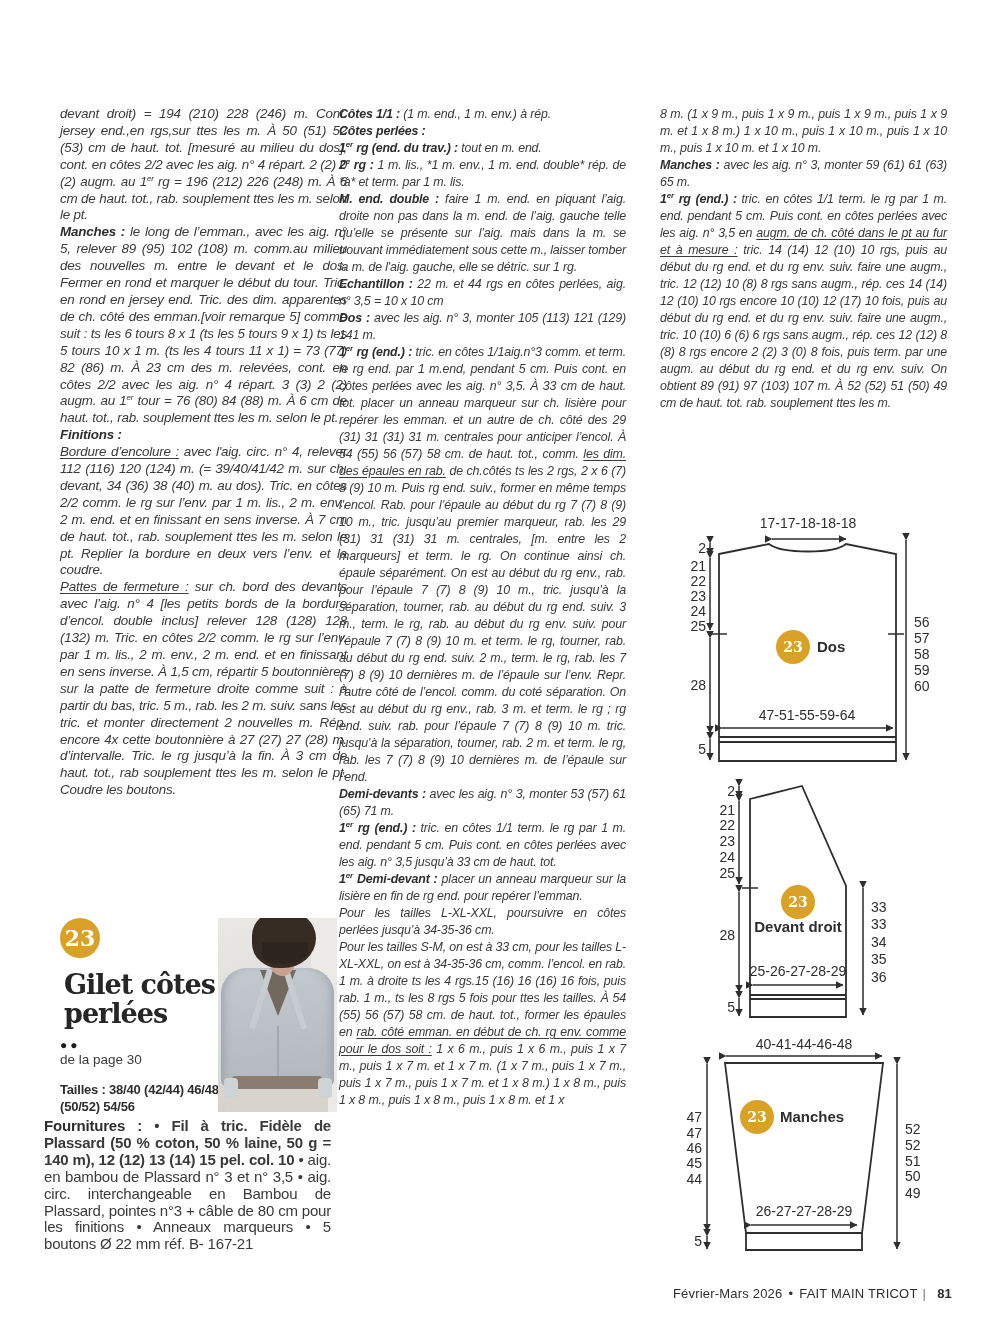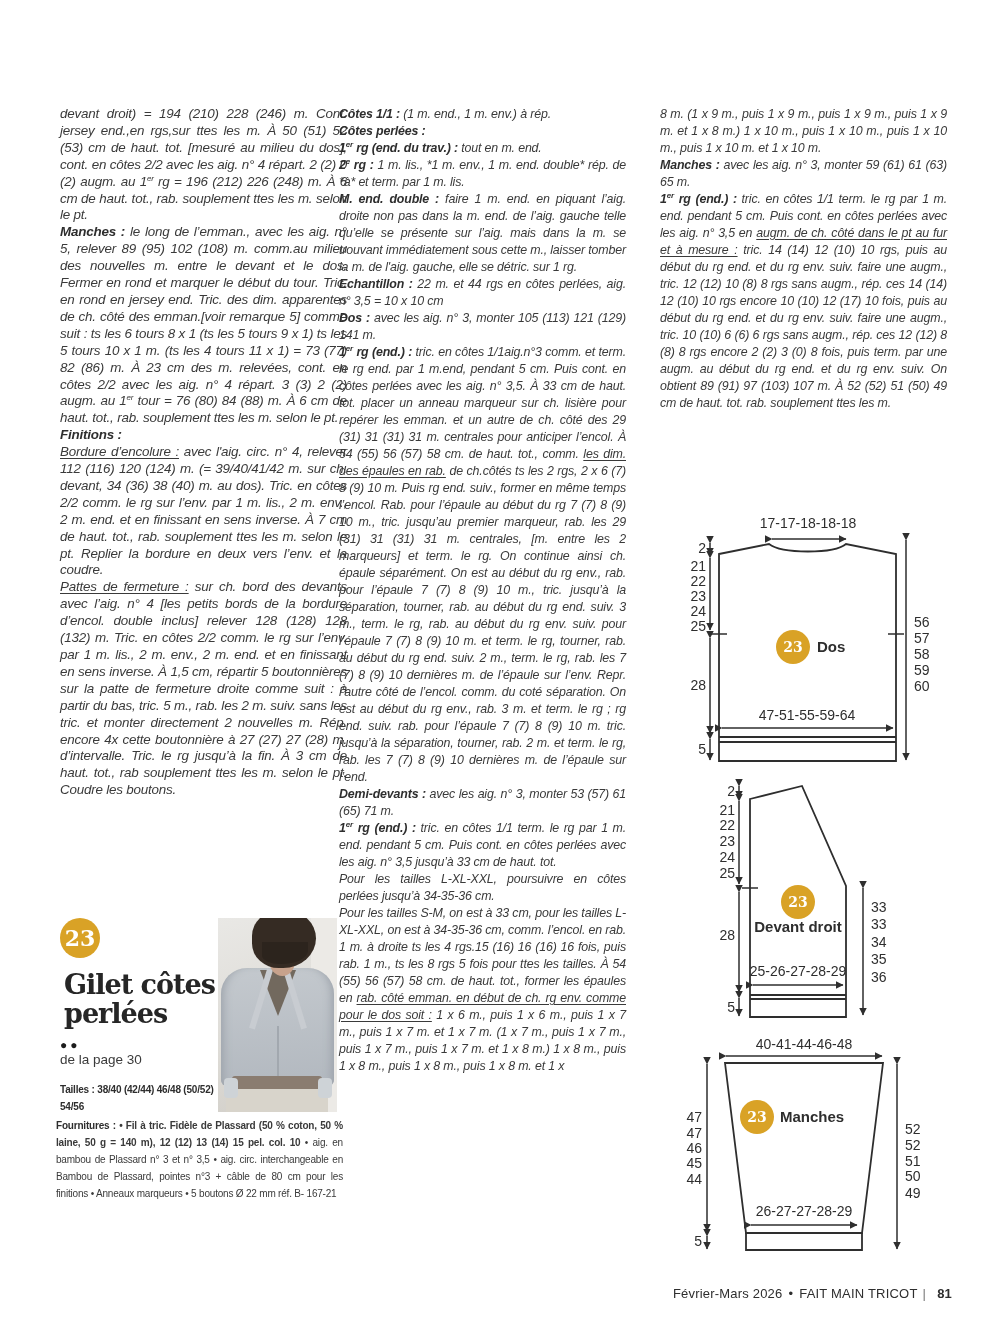--- a/index.html
+++ b/index.html
@@ -15,28 +15,28 @@
   sup{font-size:8px;line-height:0;}
   
   #feature{position:absolute;left:60px;top:918px;width:287px;height:200px;}
   .badge-big{width:40px;height:40px;border-radius:50%;background:#d9a226;color:#fff;
     font-family:"DejaVu Serif",serif;font-weight:bold;font-size:22px;display:flex;
     align-items:center;justify-content:center;}
   #feature h1{margin:12px 0 0 4px;width:175px;font-family:"DejaVu Serif",serif;
     font-weight:bold;font-size:27px;line-height:29px;letter-spacing:-1px;color:#262626;}
   .dots{margin-top:10px;font-size:12px;letter-spacing:3px;color:#1c1c1c;}
   .pageref{margin-top:0;font-size:13.5px;color:#3a3a3a;}
-  .sizes{margin-top:14px;width:160px;font-size:10px;line-height:17px;font-weight:bold;color:#2e2e2e;letter-spacing:-0.2px;}
+  .sizes{margin-top:14px;width:160px;font-size:13px;line-height:17px;font-weight:bold;color:#2e2e2e;letter-spacing:-0.2px;}
   
   #photo{position:absolute;left:158px;top:0px;width:119px;height:194px;overflow:hidden;
     background:linear-gradient(160deg,#e9e8e5 0%,#dedcd7 55%,#cfccc6 100%);}
   .ph{position:absolute;}
   
-  #fournitures{position:absolute;left:56px;top:1118px;width:287px;text-align:justify;
-    font-size:10px;line-height:16.9px;letter-spacing:-0.2px;}
+  #fournitures{position:absolute;left:44px;top:1118px;width:287px;text-align:justify;
+    font-size:15px;line-height:16.9px;letter-spacing:-0.2px;}
   
   .schem{position:absolute;left:660px;}
   svg text{font-family:"Liberation Sans",sans-serif;fill:#2e2e2e;font-size:14px;}
   svg text.nm{font-weight:bold;font-size:15px;}
   svg text.bt{font-family:"DejaVu Serif",serif;font-weight:bold;fill:#ffffff;font-size:14px;}
   .dl{stroke:#2e2e2e;stroke-width:1.5;fill:none;}
   .bodyln{stroke:#2e2e2e;stroke-width:1.8;fill:none;}
   
   #footer{position:absolute;right:48px;top:1286px;font-size:13px;color:#2e2e2e;letter-spacing:0.2px;}
   #footer .pg{font-weight:bold;margin-left:6px;}
@@ -57,20 +57,21 @@
     <p class="pb"><span class="lead-b">Côtes 1/1 :</span> (1 m. end., 1 m. env.) à rép.</p>
     <p class="pb"><span class="lead-b">Côtes perlées :</span> </p>
     <p class="pb"><span class="lead-b">1<sup>er</sup> rg (end. du trav.) :</span> tout en m. end.</p>
     <p class="pb"><span class="lead-b">2<sup>e</sup> rg :</span> 1 m. lis., *1 m. env., 1 m. end. double* rép. de *à* et term. par 1 m. lis.</p>
     <p class="pb"><span class="lead-b">M. end. double :</span> faire 1 m. end. en piquant l’aig. droite non pas dans la m. end. de l’aig. gauche telle qu’elle se présente sur l’aig. mais dans la m. se trouvant immédiatement sous cette m., laisser tomber la m. de l'aig. gauche, elle se détric. sur 1 rg.</p>
     <p class="pb"><span class="lead-b">Echantillon :</span> 22 m. et 44 rgs en côtes perlées, aig. n° 3,5 = 10 x 10 cm</p>
     <p class="pb"><span class="lead-b">Dos :</span> avec les aig. n° 3, monter 105 (113) 121 (129) 141 m.</p>
     <p class="pb"><span class="lead-b">1<sup>er</sup> rg (end.) :</span> tric. en côtes 1/1aig.n°3 comm. et term. le rg end. par 1 m.end, pendant 5 cm. Puis cont. en côtes perlées avec les aig. n° 3,5. À 33 cm de haut. tot. placer un anneau marqueur sur ch. lisière pour repérer les emman. et un autre de ch. côté des 29 (31) 31 (31) 31 m. centrales pour anticiper l’encol. À 54 (55) 56 (57) 58 cm. de haut. tot., comm. <u>les dim. des épaules en rab.</u> de ch.côtés ts les 2 rgs, 2 x 6 (7) 8 (9) 10 m. Puis rg end. suiv., former en même temps l’encol. Rab. pour l’épaule au début du rg 7 (7) 8 (9) 10 m., tric. jusqu’au premier marqueur, rab. les 29 (31) 31 (31) 31 m. centrales, [m. entre les 2 marqueurs] et term. le rg. On continue ainsi ch. épaule séparément. On est au début du rg env., rab. pour l’épaule 7 (7) 8 (9) 10 m., tric. jusqu’à la séparation, tourner, rab. au début du rg end. suiv. 3 m., term. le rg, rab. au début du rg env. suiv. pour l’épaule 7 (7) 8 (9) 10 m. et term. le rg, tourner, rab. au début du rg end. suiv. 2 m., term. le rg, rab. les 7 (7) 8 (9) 10 dernières m. de l’épaule sur l’env. Repr. l’autre côté de l’encol. comm. du coté séparation. On est au début du rg env., rab. 3 m. et term. le rg ; rg end. suiv. rab. pour l’épaule 7 (7) 8 (9) 10 m. tric. jusqu’à la séparation, tourner, rab. 2 m. et term. le rg, rab. les 7 (7) 8 (9) 10 dernières m. de l’épaule sur l’end.</p>
     <p class="pb"><span class="lead-b">Demi-devants :</span> avec les aig. n° 3, monter 53 (57) 61 (65) 71 m.</p>
     <p class="pb"><span class="lead-b">1<sup>er</sup> rg (end.) :</span> tric. en côtes 1/1 term. le rg par 1 m. end. pendant 5 cm. Puis cont. en côtes perlées avec les aig. n° 3,5 jusqu’à 33 cm de haut. tot.</p>
+    <p class="pb"><span class="lead-b">1<sup>er</sup> Demi-devant :</span> placer un anneau marqueur sur la lisière en fin de rg end. pour repérer l’emman.</p>
     <p class="pb">Pour les tailles L-XL-XXL, poursuivre en côtes perlées jusqu’à 34-35-36 cm.</p>
     <p class="pb">Pour les tailles S-M, on est à 33 cm, pour les tailles L-XL-XXL, on est à 34-35-36 cm, comm. l’encol. en rab. 1 m. à droite ts les 4 rgs.15 (16) 16 (16) 16 fois, puis rab. 1 m., ts les 8 rgs 5 fois pour ttes les tailles. À 54 (55) 56 (57) 58 cm. de haut. tot., former les épaules en <u>rab. côté emman. en début de ch. rg env. comme pour le dos soit :</u> 1 x 6 m., puis 1 x 6 m., puis 1 x 7 m., puis 1 x 7 m. et 1 x 7 m. (1 x 7 m., puis 1 x 7 m., puis 1 x 7 m., puis 1 x 7 m. et 1 x 8 m.) 1 x 8 m., puis 1 x 8 m., puis 1 x 8 m., puis 1 x 8 m. et 1 x</p>
   </div>
 <div id="col3" class="col">
     <p class="pb">8 m. (1 x 9 m., puis 1 x 9 m., puis 1 x 9 m., puis 1 x 9 m. et 1 x 8 m.) 1 x 10 m., puis 1 x 10 m., puis 1 x 10 m., puis 1 x 10 m. et 1 x 10 m.</p>
     <p class="pb"><span class="lead-b">Manches :</span> avec les aig. n° 3, monter 59 (61) 61 (63) 65 m.</p>
     <p class="pb"><span class="lead-b">1<sup>er</sup> rg (end.) :</span> tric. en côtes 1/1 term. le rg par 1 m. end. pendant 5 cm. Puis cont. en côtes perlées avec les aig. n° 3,5 en <u>augm. de ch. côté dans le pt au fur et à mesure :</u> tric. 14 (14) 12 (10) 10 rgs, puis au début du rg end. et du rg env. suiv. faire une augm., tric. 12 (12) 10 (8) 8 rgs sans augm., rép. ces 14 (14) 12 (10) 10 rgs encore 10 (10) 12 (17) 10 fois, puis au début du rg end. et du rg env. suiv. faire une augm., tric. 10 (10) 6 (6) 6 rgs sans augm., rép. ces 12 (12) 8 (8) 8 rgs encore 2 (2) 3 (0) 8 fois, puis term. par une augm. au début du rg end. et du rg env. suiv. On obtient 89 (91) 97 (103) 107 m. À 52 (52) 51 (50) 49 cm de haut. tot. rab. souplement ttes les m.</p>
   </div>
 
 <div id="feature">

